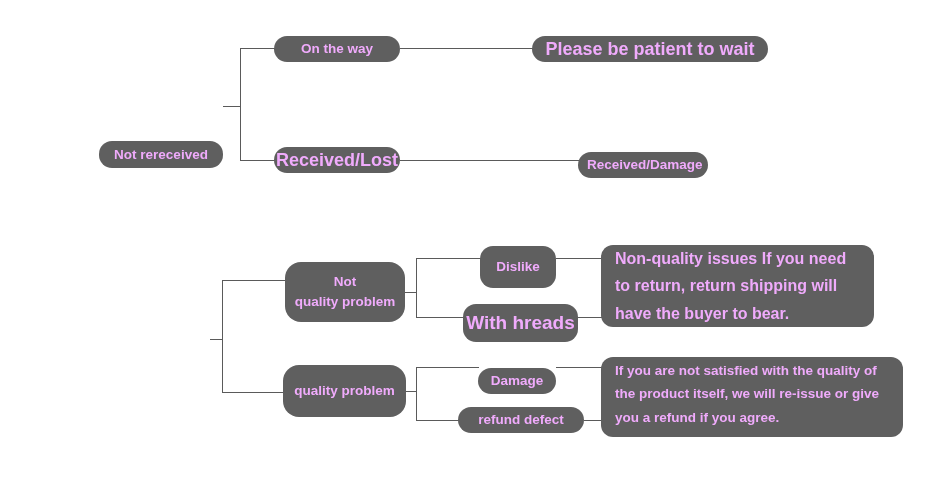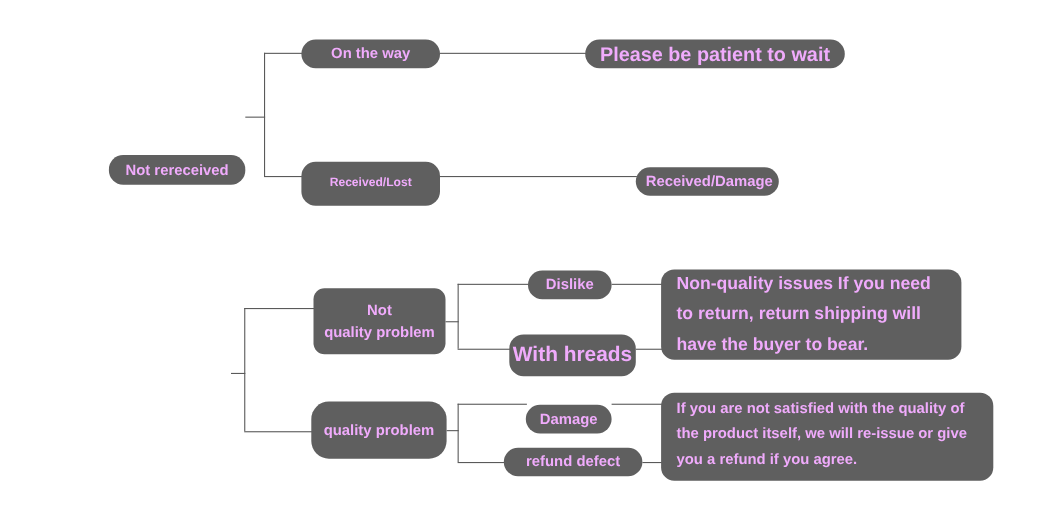--- a/index.html
+++ b/index.html
@@ -42,31 +42,31 @@
   }
   .vline {
     position: absolute;
     width: 0;
     border-left: 1.3px solid #5a5a5a;
   }
 
   
   #n-not-rereceived { left: 99px;  top: 93px;  width: 124px; height: 27px; font-size: 13.5px; margin-top: 48px; }
   #n-on-the-way     { left: 274px; top: 36px;  width: 126px; height: 26px; font-size: 13.5px; }
-  #n-received-lost  { left: 274px; top: 147px; width: 126px; height: 40px; font-size: 11px; }
+  #n-received-lost  { left: 274px; top: 147px; width: 126px; height: 26px; font-size: 18px; }
   #n-please-wait    { left: 532px; top: 36px;  width: 236px; height: 26px; font-size: 18px; }
   #n-received-refund{ left: 578px; top: 152px; width: 130px; height: 26px; font-size: 13.5px;
                       justify-content: flex-start; padding-left: 9px; }
 
   
   #n-recevied       { left: 104px; top: 326px; width: 106px; height: 27px; font-size: 13.5px; }
-  #n-not-quality    { left: 285px; top: 262px; width: 120px; height: 60px; font-size: 13.5px; border-radius: 10px; }
+  #n-not-quality    { left: 285px; top: 262px; width: 120px; height: 60px; font-size: 13.5px; }
   #n-quality-prob   { left: 283px; top: 365px; width: 123px; height: 52px; font-size: 13.5px; }
 
-  #n-dislike        { left: 480px; top: 246px; width: 76px;  height: 26px; font-size: 13.5px; }
+  #n-dislike        { left: 480px; top: 246px; width: 76px;  height: 42px; font-size: 13.5px; }
   #n-with-hreads    { left: 463px; top: 304px; width: 115px; height: 38px; font-size: 19px; }
   #n-damage         { left: 478px; top: 354px; width: 78px;  height: 26px; font-size: 13.5px; margin-top: 14px; }
   #n-quality-defect { left: 458px; top: 407px; width: 126px; height: 26px; font-size: 13.5px; }
 
   #n-nonquality-text{ left: 601px; top: 245px; width: 273px; height: 82px; font-size: 16px;
                       text-align: left; padding: 6px 10px 6px 14px; line-height: 1.72; }
   #n-refund-text    { left: 601px; top: 357px; width: 302px; height: 80px; font-size: 13.5px;
                       text-align: left; padding: 6px 10px 12px 14px; line-height: 1.72; }
 </style>
 </head>

